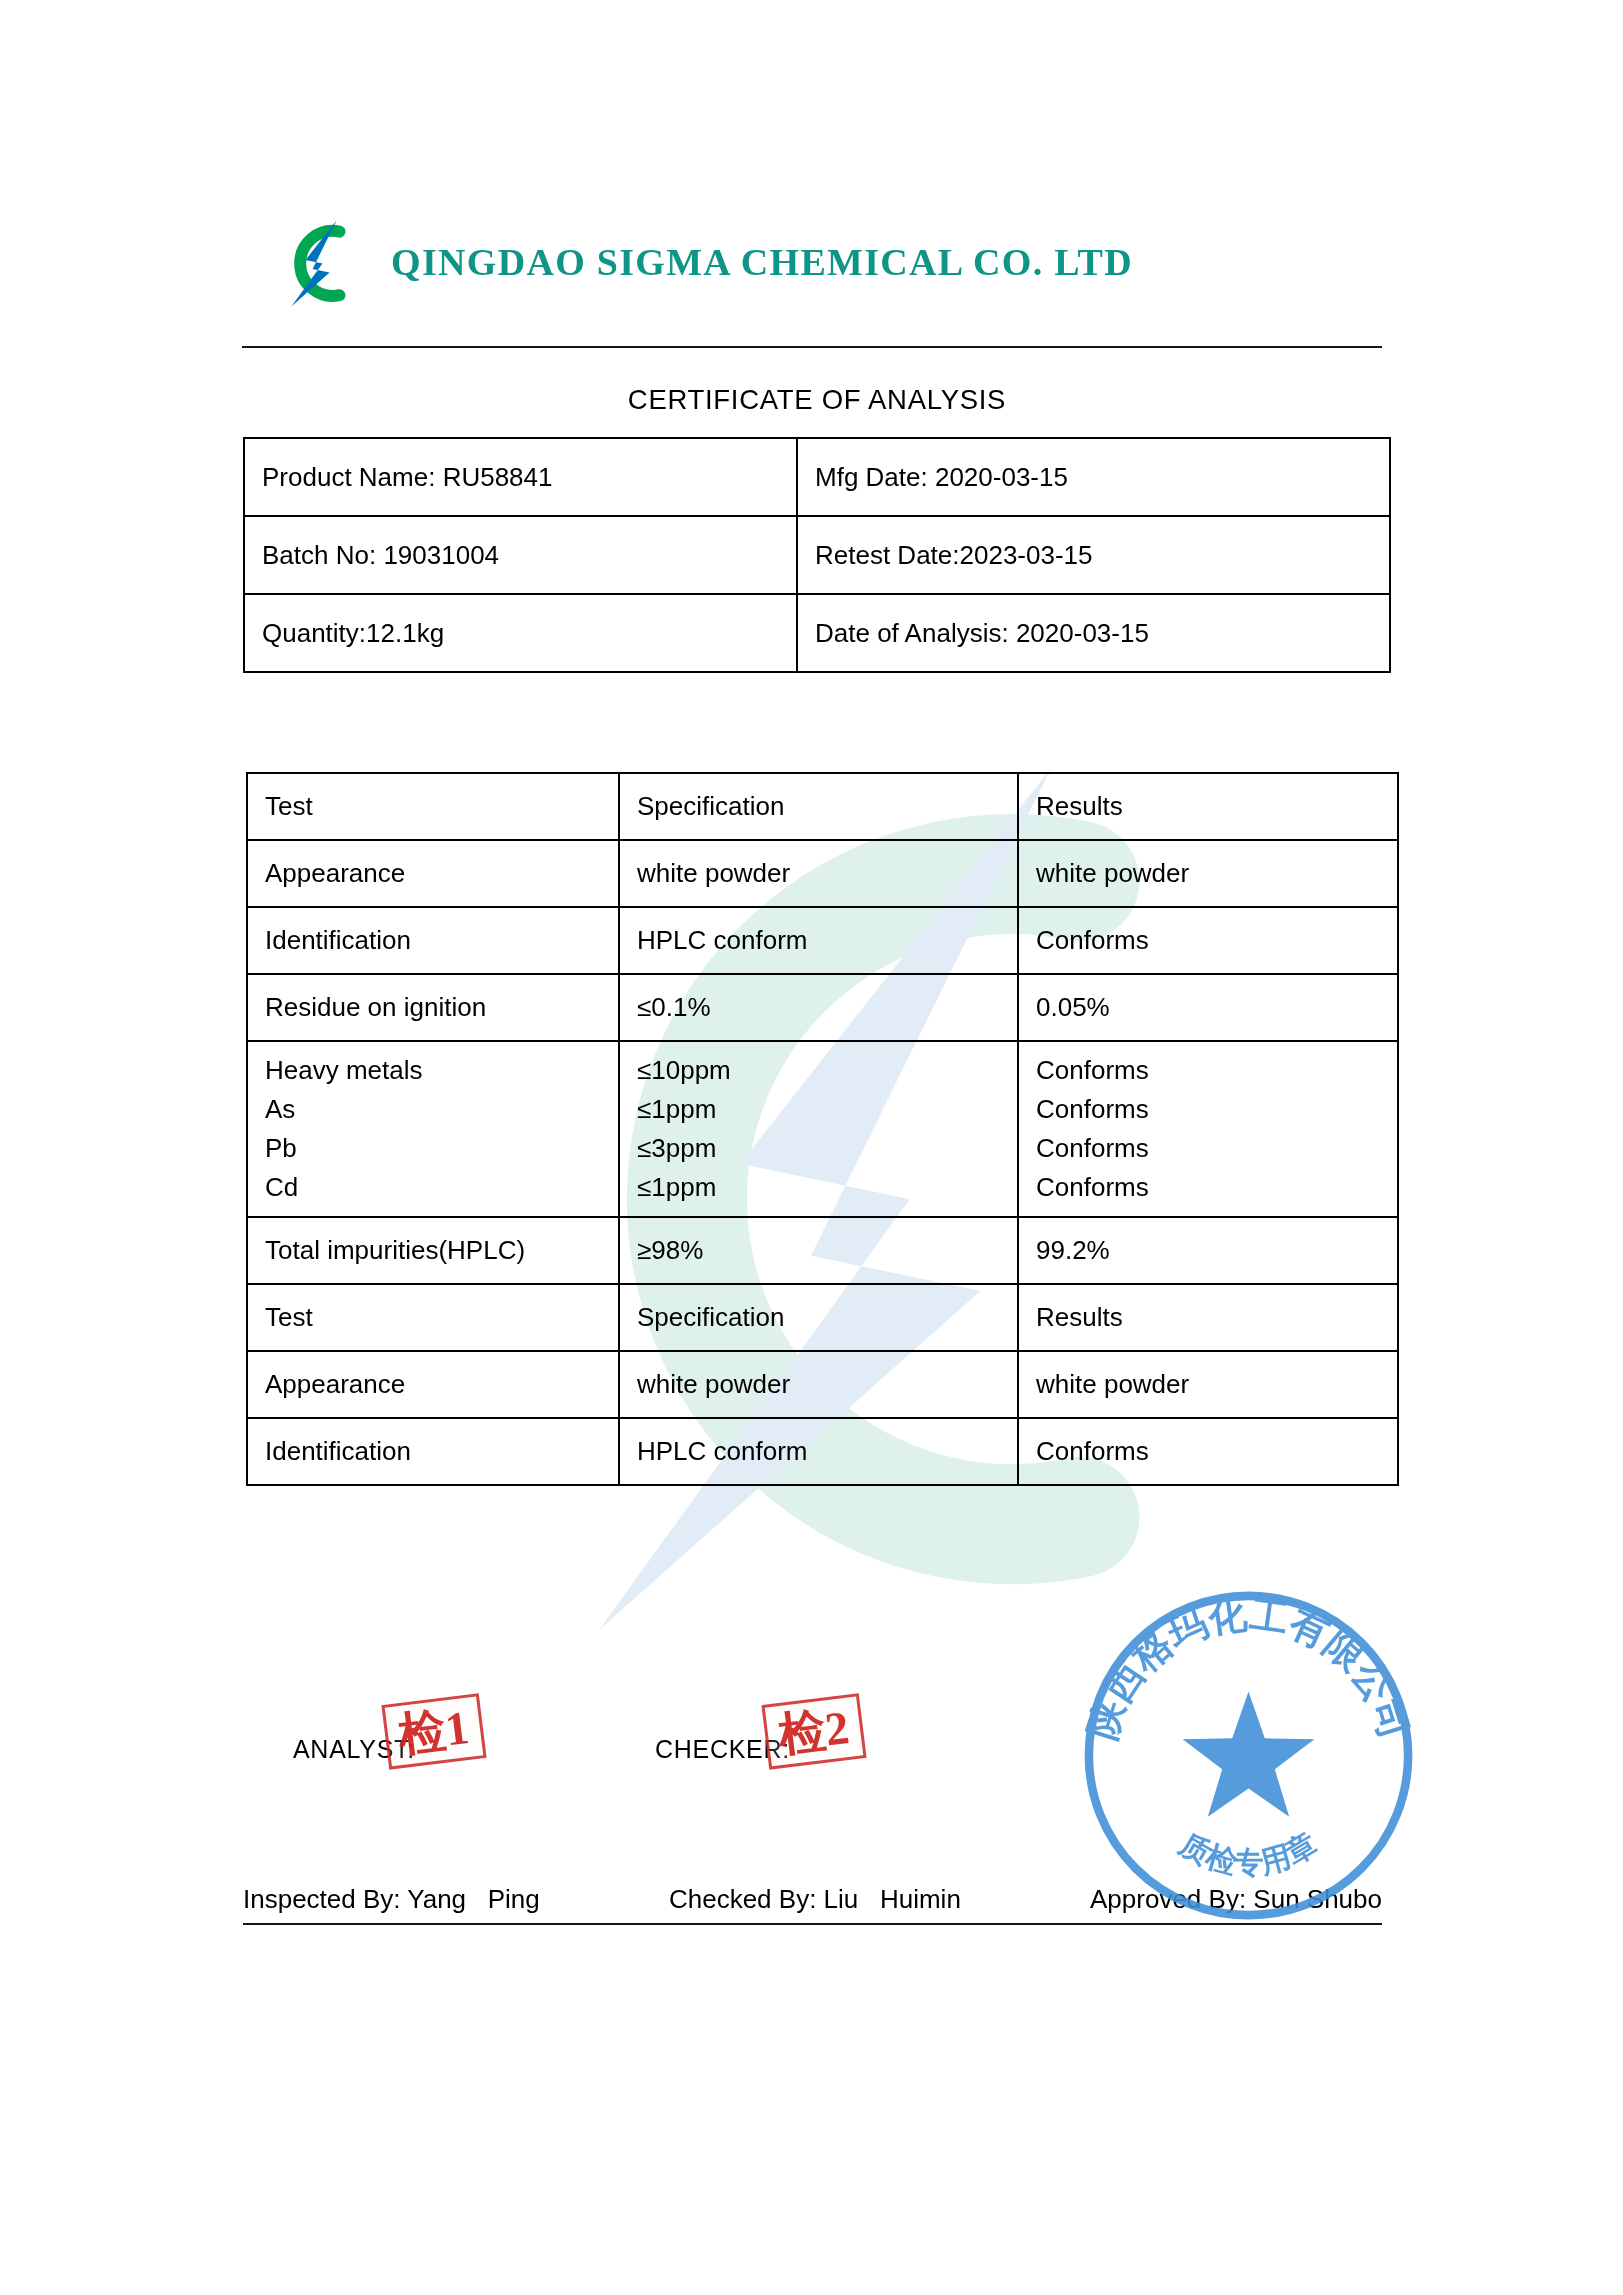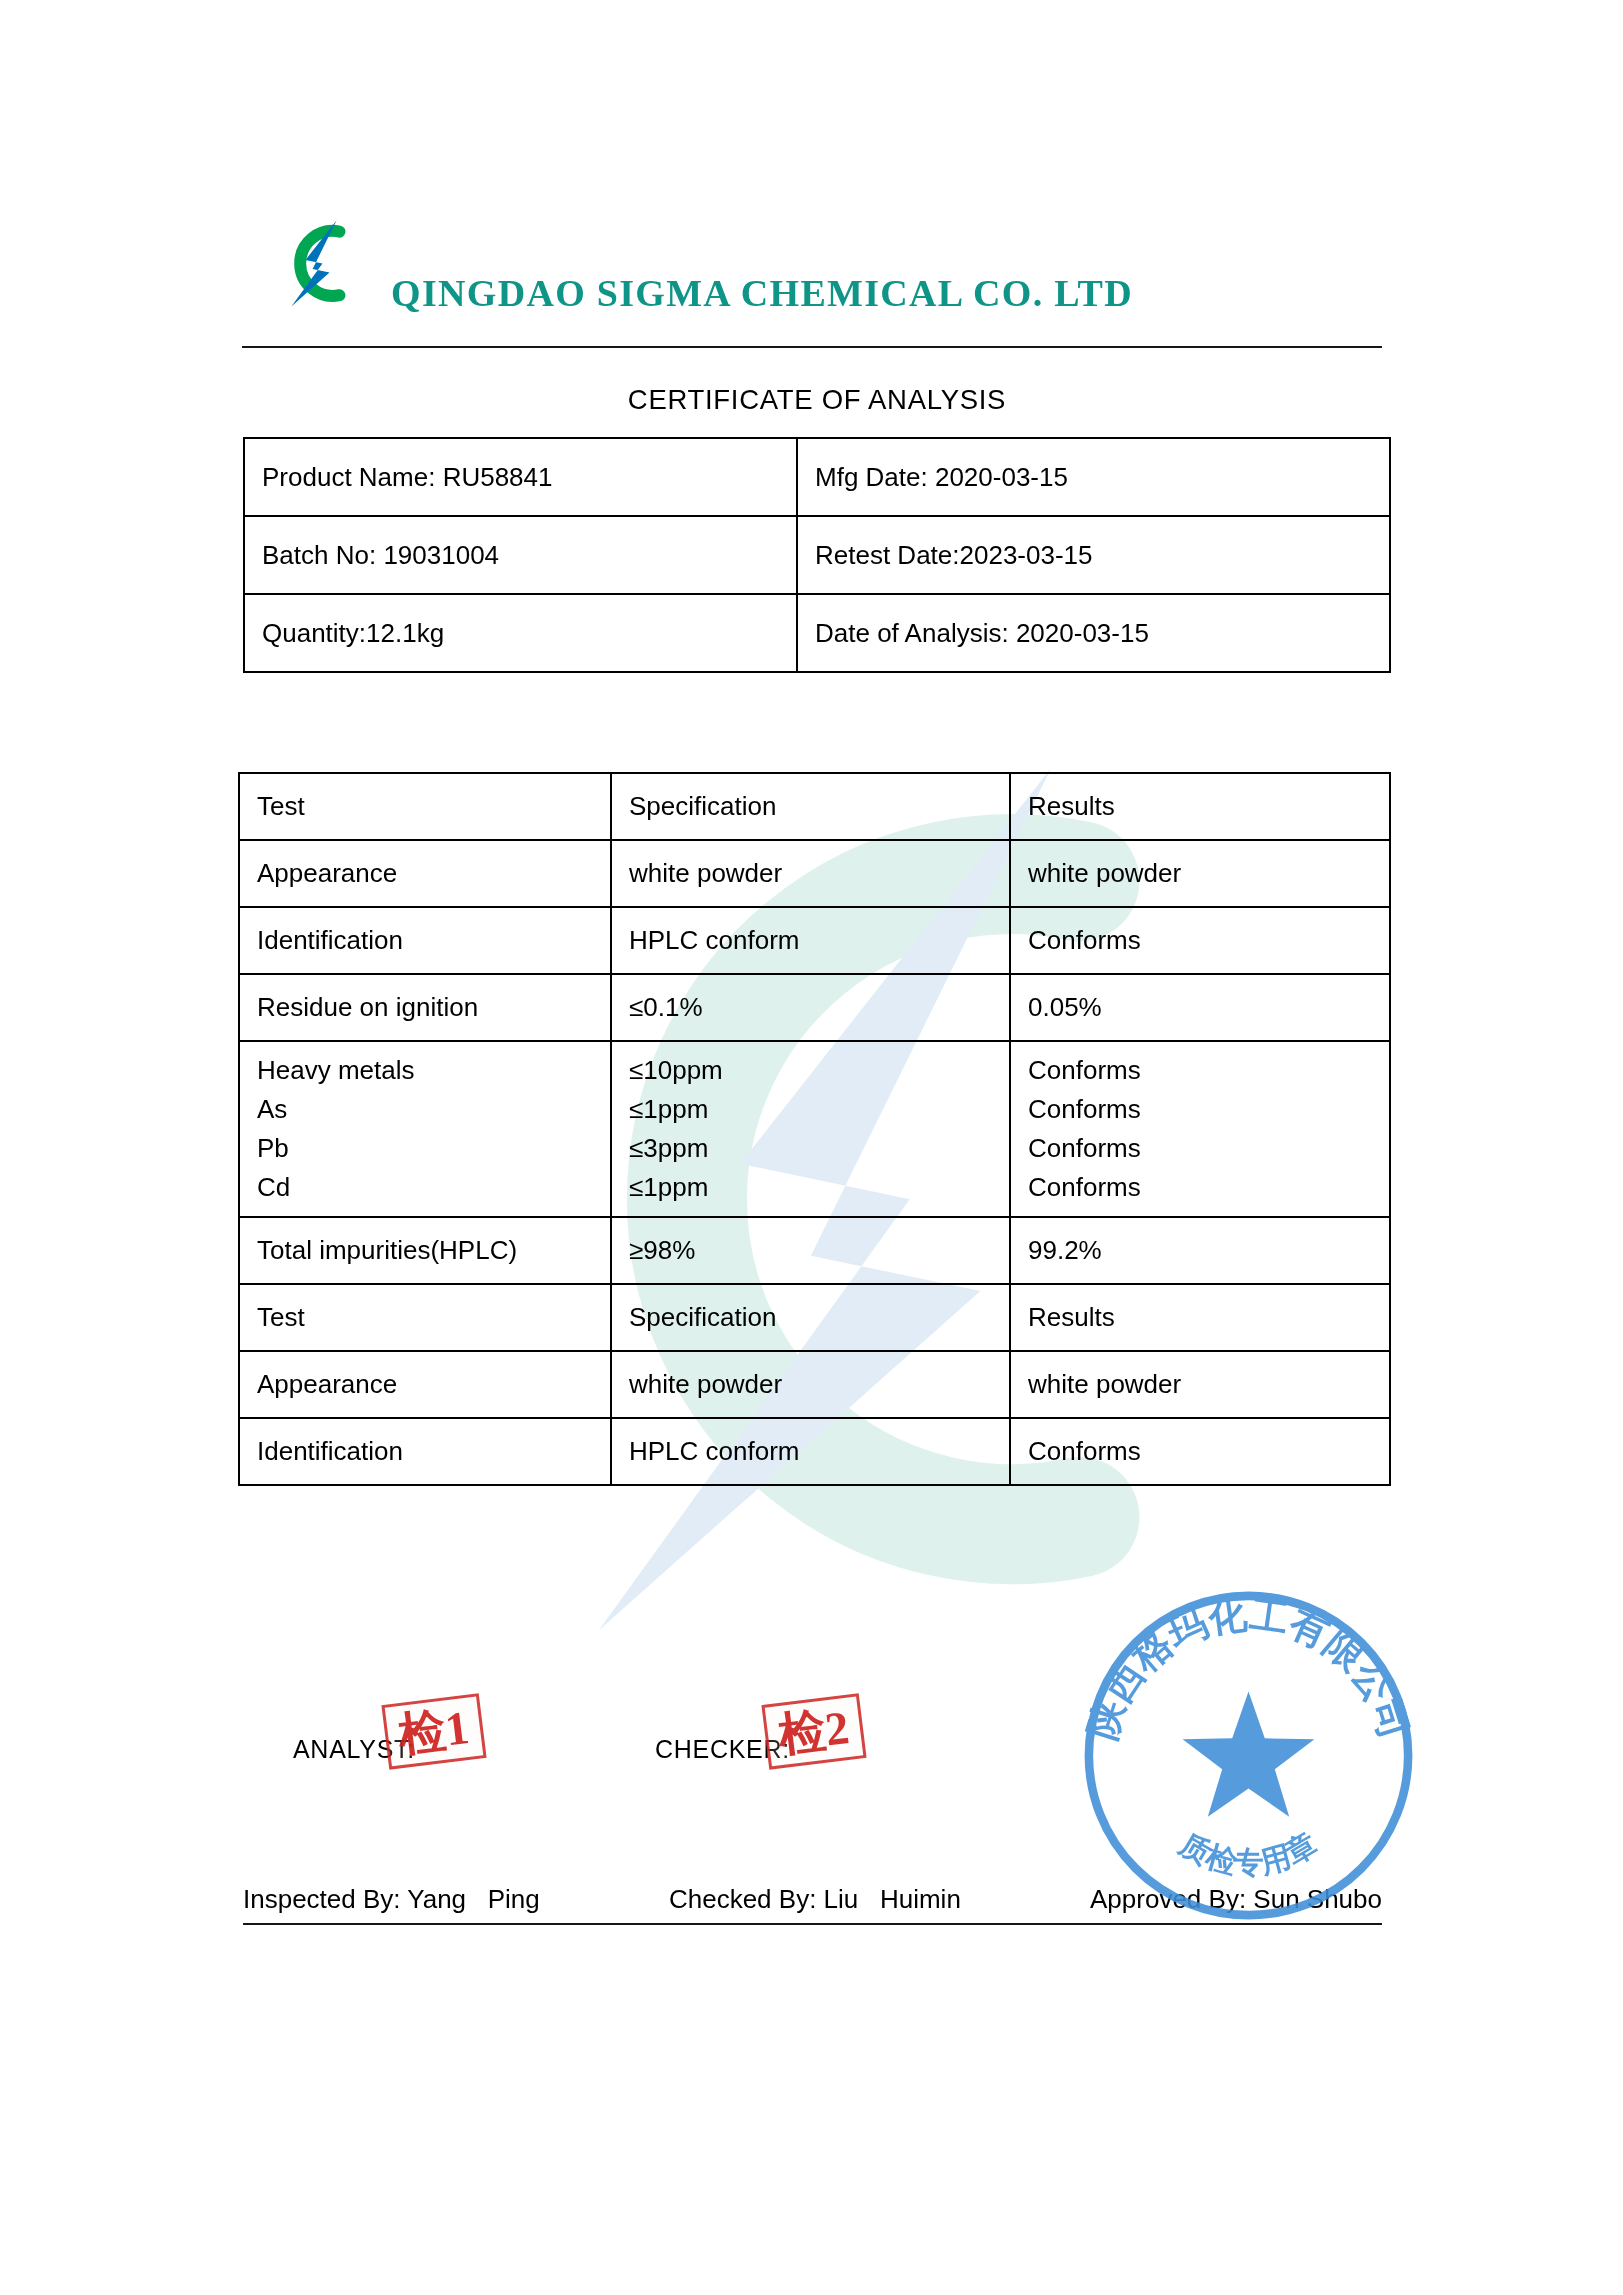--- a/index.html
+++ b/index.html
@@ -18,21 +18,21 @@
     position:absolute; left:367px; top:655px;
     width:916px; height:1060px;
     z-index:0; opacity:0.45;
   }
 
   .content { position:relative; z-index:1; }
 
   
   .header {
     position:absolute; top:209px; left:0; width:1404px;
-    display:flex; justify-content:center; align-items:flex-end; gap:34px;
+    display:flex; justify-content:center; align-items:center; gap:34px;
   }
   .logo { width:86px; height:106px; flex:0 0 auto; }
   .company-name {
     font-family:"Liberation Serif", serif;
     font-weight:bold;
     font-size:38px;
     letter-spacing:1.3px;
     color:#0f9488;
     white-space:nowrap;
   }
@@ -49,21 +49,21 @@
   }
 
   
   table { border-collapse:collapse; background:transparent;padding-left:48px; }
   td { border:2px solid #000; font-size:26px; vertical-align:middle; }
 
   .info-table { position:absolute; top:437px; left:243px; width:1148px; table-layout:fixed; }
   .info-table td { height:78px; padding-left:17px; }
   .info-table .c1 { width:553px; }
 
-  .results-table { position:absolute; top:772px; left:238px; width:1151px; table-layout:fixed;border-radius:23px; }
+  .results-table { position:absolute; top:772px; left:246px; width:1151px; table-layout:fixed;border-radius:23px; }
   .results-table td { padding:17px 6.5px 17px 17px; }
   .results-table .c1 { width:372px; }
   .results-table .c2 { width:399px; }
   .results-table .c3 { width:380px; }
   .results-table td.multi { padding-top:9.2px; padding-bottom:9.2px; }
   .results-table .line { line-height:39px; }
 
   
   .sig-label {
     position:absolute; font-size:25px; letter-spacing:0.7px;

